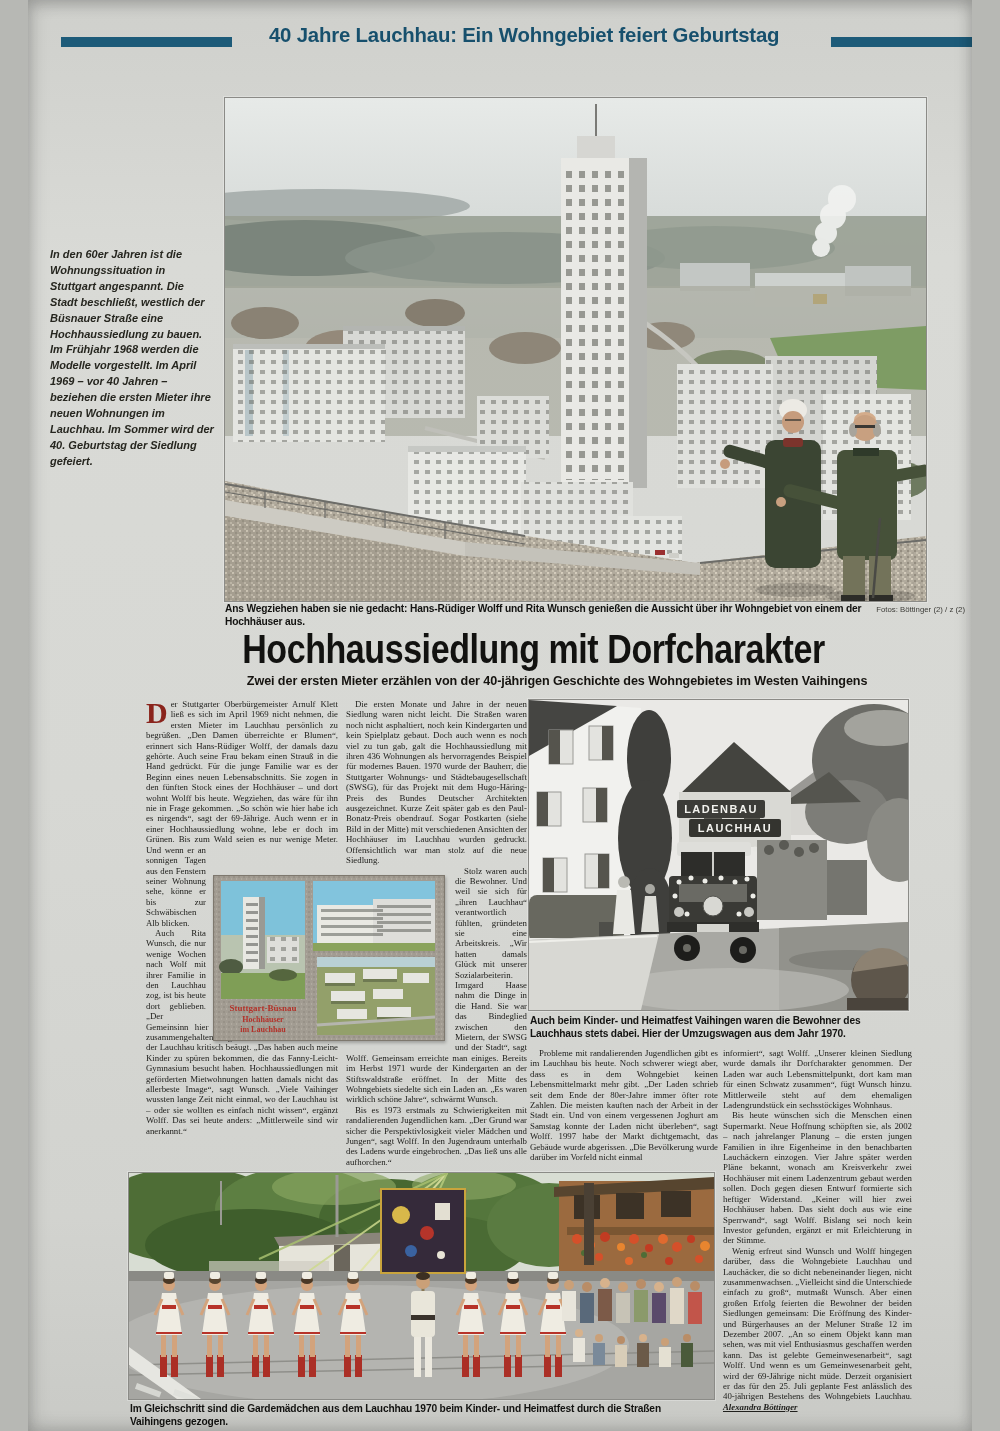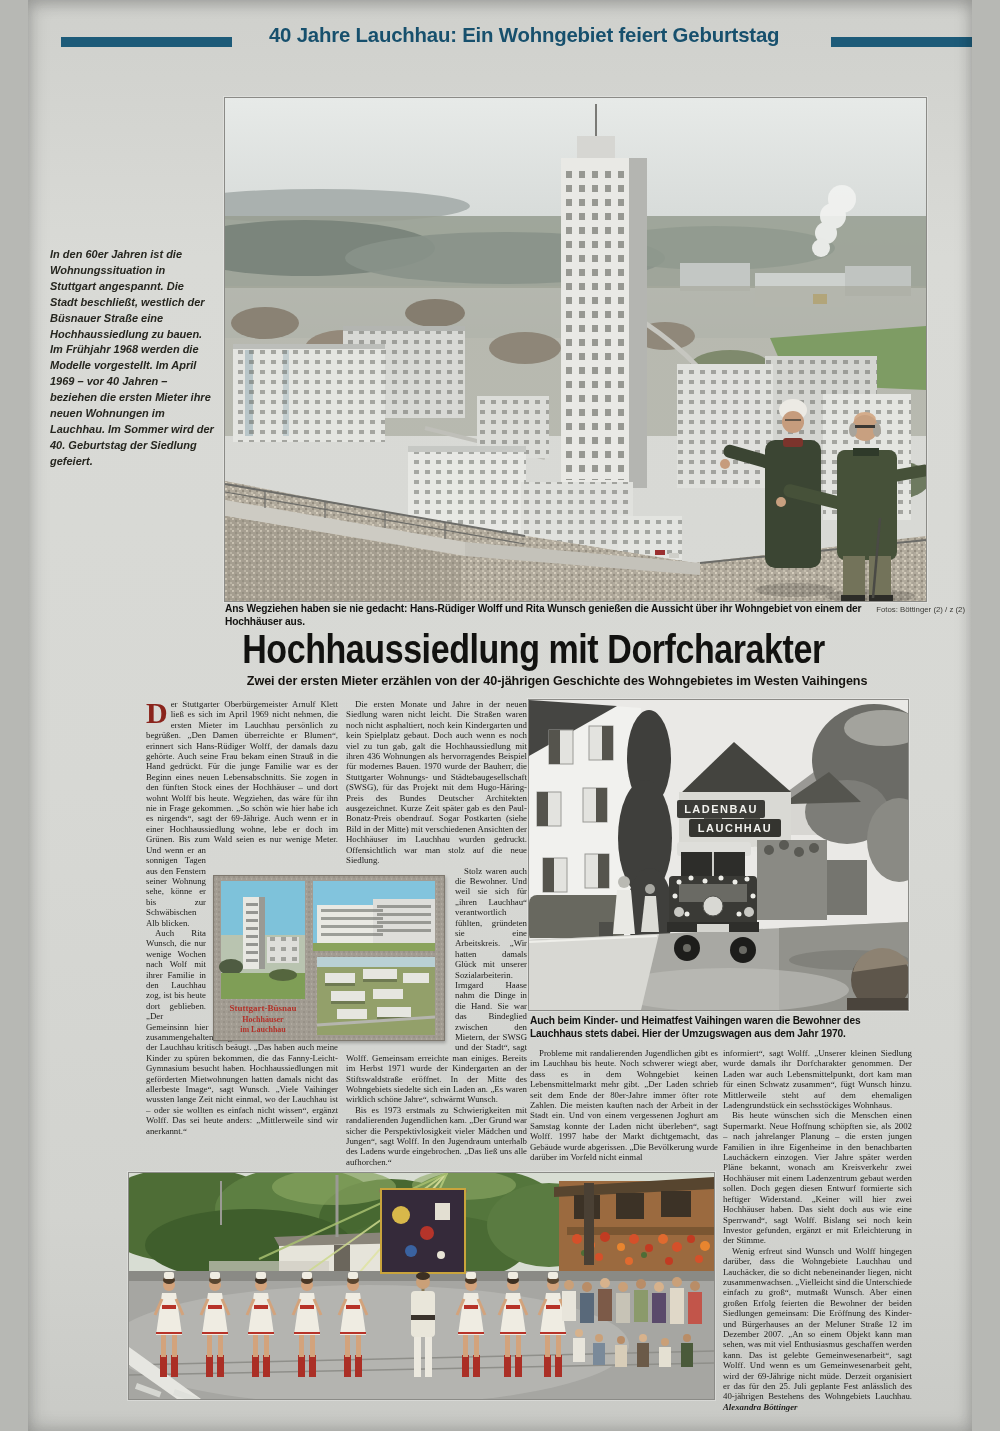--- a/index.html
+++ b/index.html
@@ -44,21 +44,21 @@
   .c1{left:118px;top:699px;width:192px;}
   .c2{left:318px;top:699px;width:181px;}
   .c3{left:502px;top:1048px;width:188px;}
   .c4{left:695px;top:1048px;width:189px;}
   .para{margin:0;}
   .indent{text-indent:9px;}
   .dropcap{float:left;font-weight:700;font-size:30px;line-height:25px;padding:1px 3px 0 0;color:#8a241c;
     font-family:"Liberation Serif",serif;}
   .cutR{float:right;width:128px;height:172px;margin:2px 0 2px 4px;}
   .cutL{float:left;width:104px;height:176px;margin:2px 5px 2px 0;}
-  .author{font-style:italic;font-weight:700;white-space:nowrap;}
+  .author{font-style:italic;font-weight:700;white-space:nowrap;text-decoration:underline;}
 </style>
 </head>
 <body>
 
 <div class="page">
 
   <div class="hbar left"></div>
   <div class="htitle">40 Jahre Lauchhau: Ein Wohngebiet feiert Geburtstag</div>
   <div class="hbar right"></div>
 
@@ -716,16 +716,17 @@
             <rect x="-6" width="12" height="20" fill="#e4e0d2"></rect>
           </g>
         <g transform="translate(558,170)">
             <circle cy="-5" r="4" fill="#b98d67"></circle>
             <rect x="-6" width="12" height="24" fill="#4a5a3a"></rect>
           </g>
       </g>
     </svg>
   </div>
 
+  <div class="cap bottomcap">Im Gleichschritt sind die Gardemädchen aus dem Lauchhau 1970 beim Kinder- und Heimatfest durch die Straßen Vaihingens gezogen.</div>
 
   <div class="fold"></div>
   <div class="vignette"></div>
 </div>
 
 </body></html>

